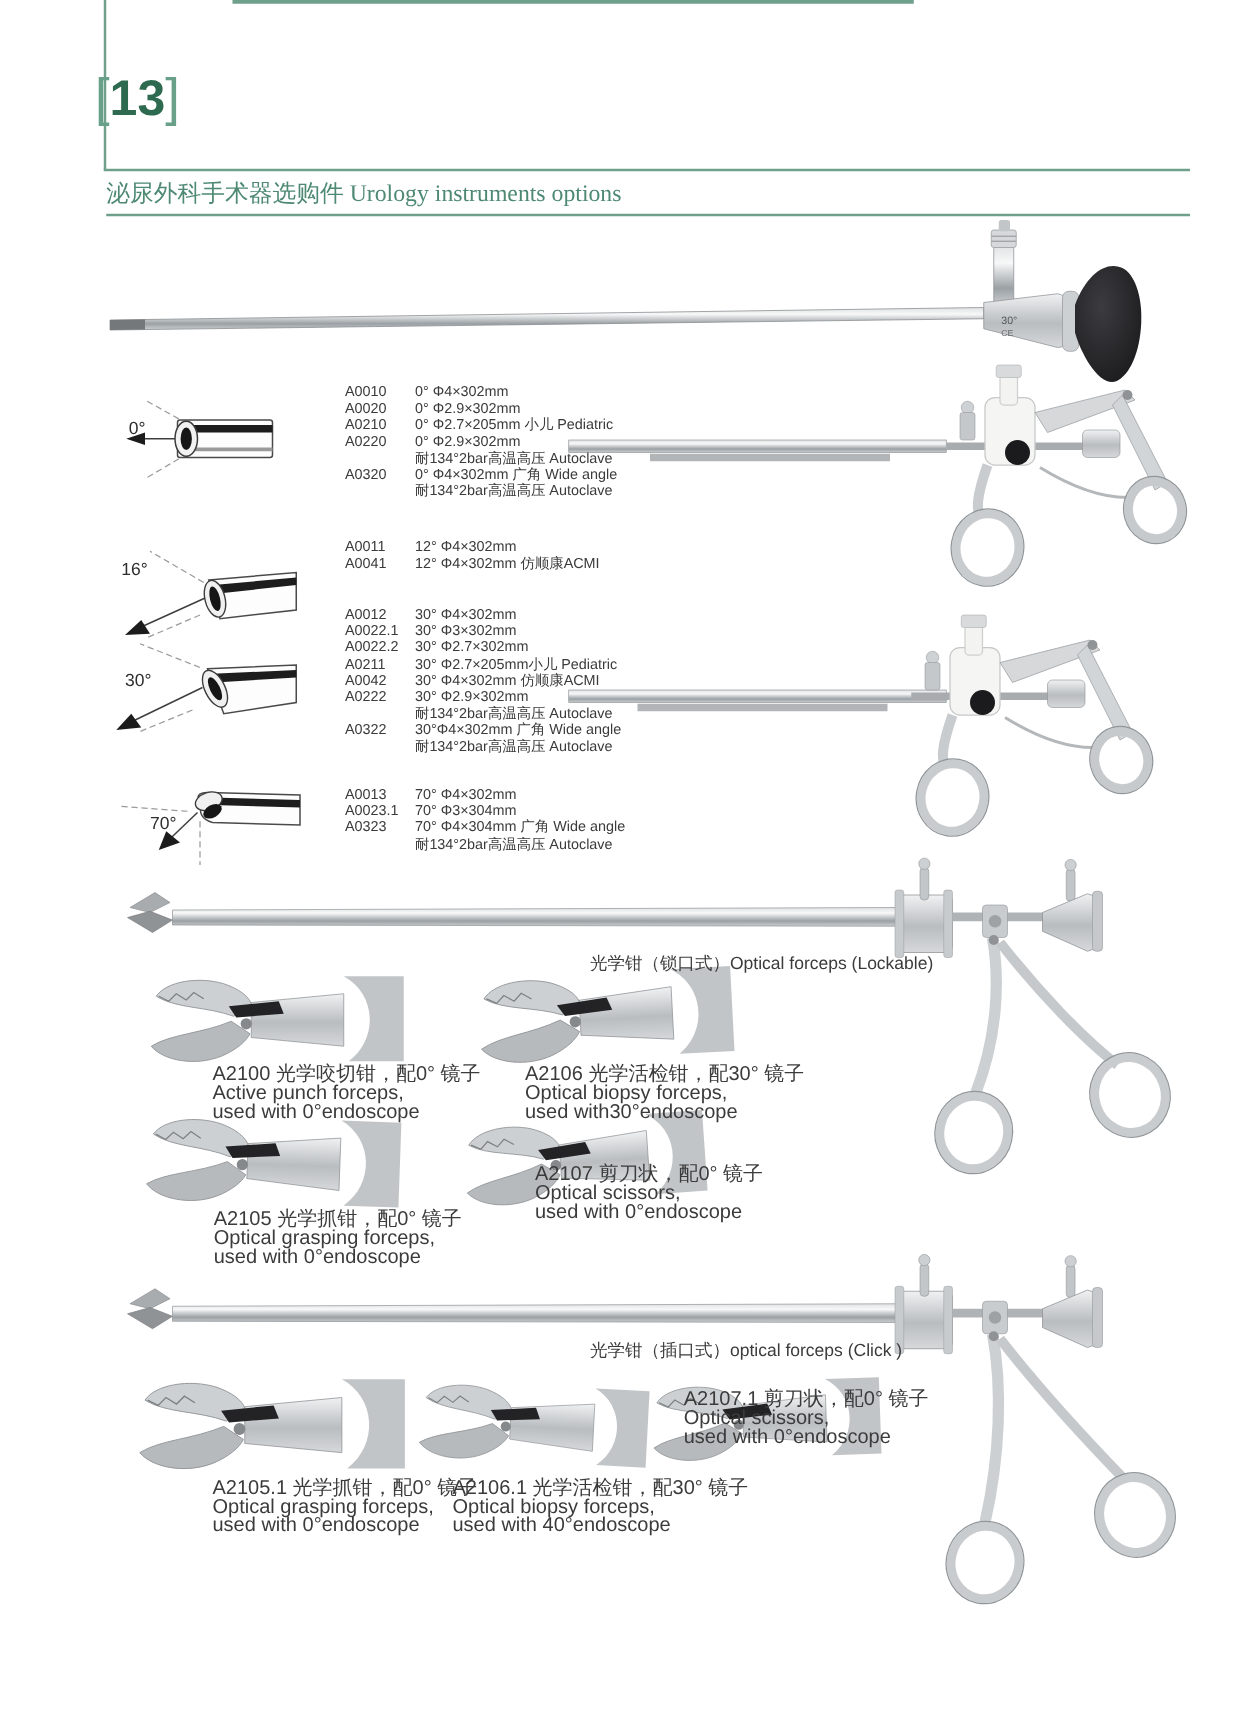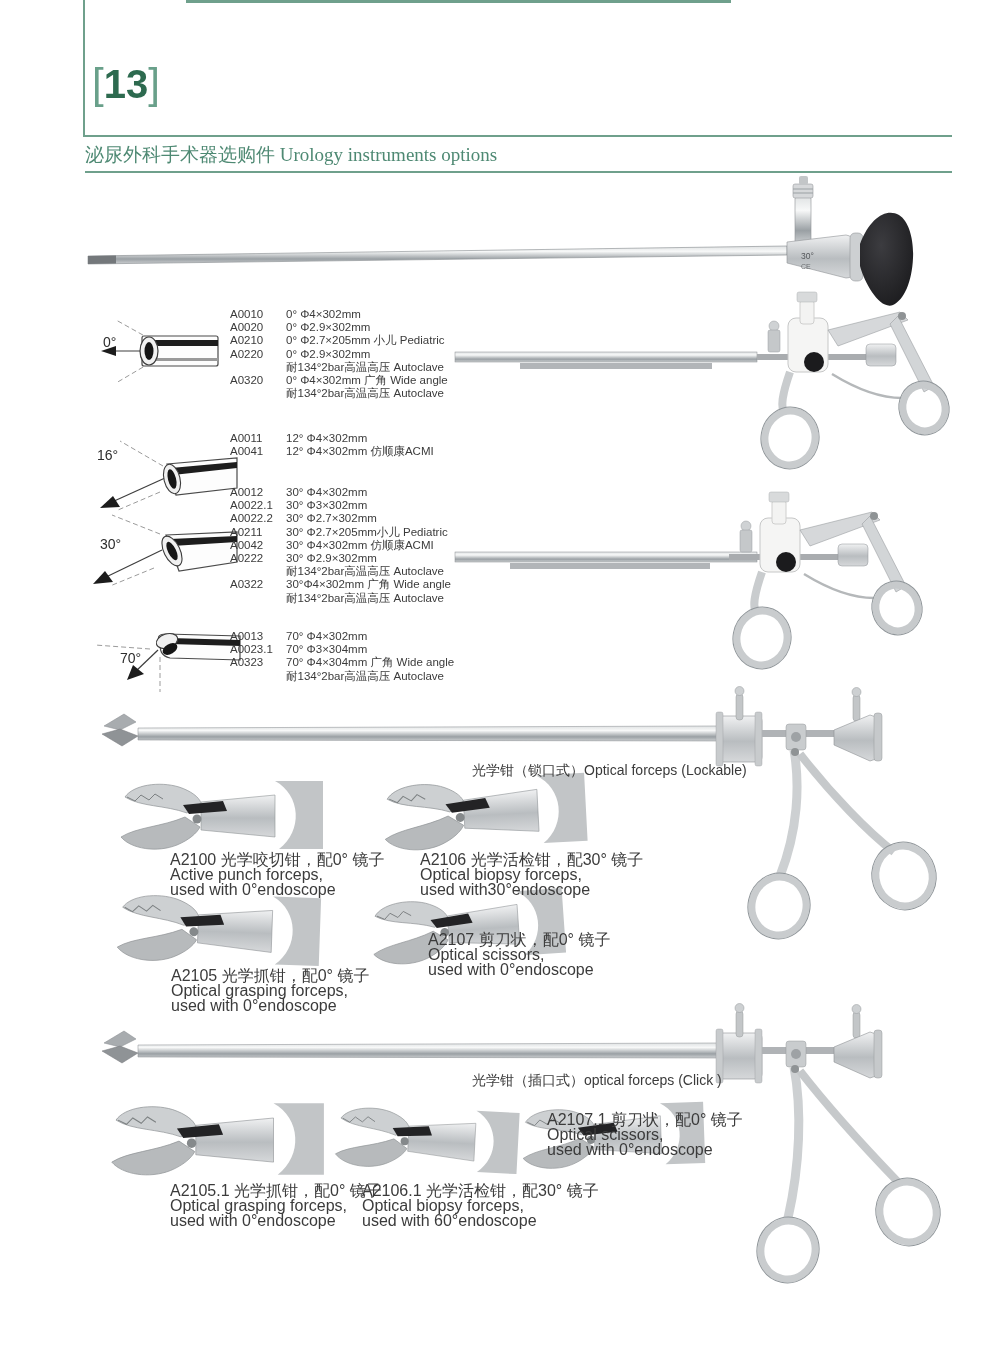--- a/index.html
+++ b/index.html
@@ -6,27 +6,27 @@
   .page{
     position:relative;width:1000px;height:1367px;background:#ffffff;overflow:hidden;
     font-family:"Liberation Sans","DejaVu Sans",sans-serif;color:#3b3b3b;
   }
   .art{position:absolute;left:0;top:0;pointer-events:none;}
   .rule{position:absolute;background:#6fa08c;}
   .v-rule{left:83px;top:0;width:2px;height:136px;}
   .top-rule{left:186px;top:0;width:545px;height:3px;}
   .h-rule1{left:83px;top:135px;width:869px;height:2px;}
   .h-rule2{left:85px;top:171px;width:867px;height:2px;}
-  .pagenum{position:absolute;left:92px;top:54px;font-size:40px;font-weight:700;color:#2d6a4f;line-height:60px;}
+  .pagenum{position:absolute;left:76px;top:54px;font-size:40px;font-weight:700;color:#2d6a4f;line-height:48px;}
   .pagenum .bk{color:#69a08a;font-weight:400;font-size:42px;}
   .page-title{position:absolute;left:85px;top:142px;font-size:19px;font-weight:500;color:#4e8973;white-space:nowrap;font-family:Liberation Serif, serif;}
   .angle-label{position:absolute;font-size:14px;color:#2d2d2d;}
   .spec-block{position:absolute;font-size:11.5px;line-height:13.2px;white-space:nowrap;}
   .srow{display:flex;}
-  .srow .code{width:56px;flex:none;}
+  .srow .code{width:56px;flex:none;margin-left:46px;}
   .we-caption{position:absolute;font-size:12.5px;line-height:17px;white-space:nowrap;}
   .sec-caption{position:absolute;font-size:14px;white-space:nowrap;text-align:center;}
   .item-label{position:absolute;font-size:16px;line-height:15px;white-space:nowrap;}
 </style>
 </head>
 <body>
 
 <div class="page">
 
   <svg class="art" width="1000" height="1367" viewBox="0 0 1000 1367">
@@ -374,21 +374,21 @@
   <div class="sec-caption" style="left:472px;top:1072px">光学钳（插口式）optical forceps (Click )</div>
 
   <div class="item-label" style="left:170px;top:1183px">
     <div>A2105.1 光学抓钳，配0° 镜子</div>
     <div>Optical grasping forceps,</div>
     <div>used with 0°endoscope</div>
   </div>
   <div class="item-label" style="left:362px;top:1183px">
     <div>A2106.1 光学活检钳，配30° 镜子</div>
     <div>Optical biopsy forceps,</div>
-    <div>used with 60°endoscope</div>
+    <div>used with 40°endoscope</div>
   </div>
   <div class="item-label" style="left:547px;top:1112px">
     <div>A2107.1 剪刀状，配0° 镜子</div>
     <div>Optical scissors,</div>
     <div>used with 0°endoscope</div>
   </div>
 
 </div>
 
 </body></html>

